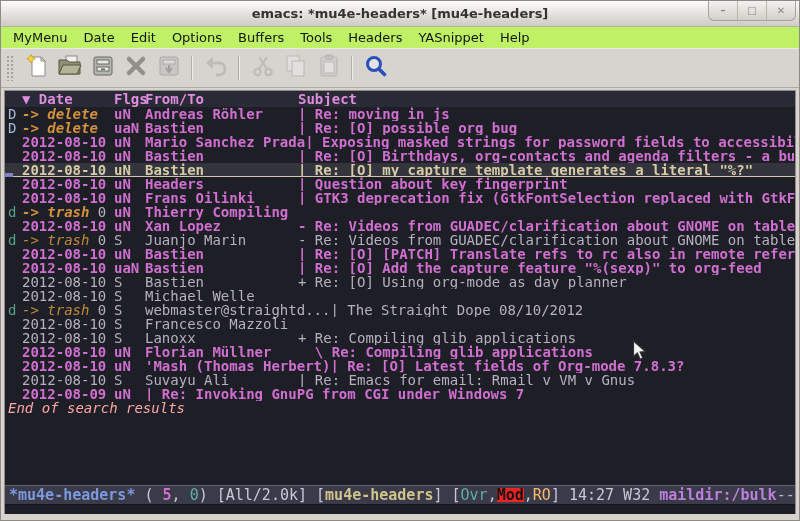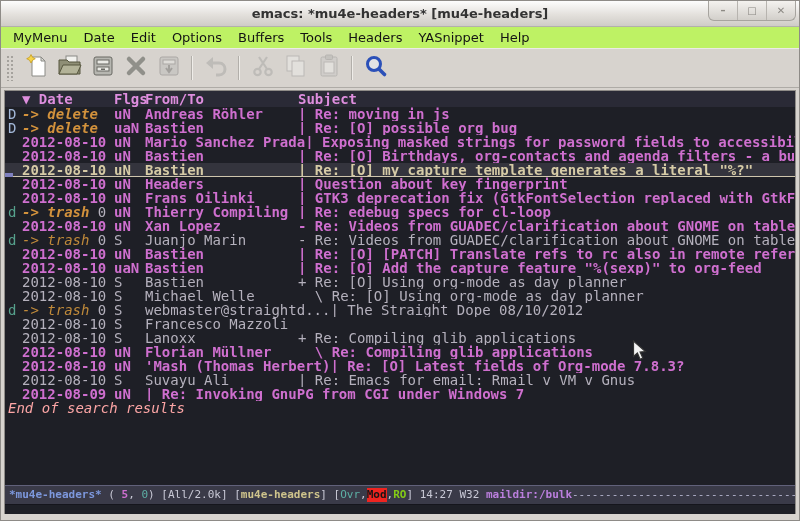--- a/index.html
+++ b/index.html
@@ -48,29 +48,29 @@
   .mark-d{color:#56a18c;font-weight:normal;}
   .mdate{color:#d3923c;font-style:italic;font-weight:bold;}
   .row.read .mdate{font-weight:normal;color:#c08a3a;}
   .msuffix{font-style:normal;color:#b5b1bd;font-weight:normal;}
   .fringe{position:absolute;left:0;bottom:-1px;width:8px;height:4px;background:#7f81c0;}
   .footer-row{height:14px;flex:none;padding-left:3px;color:#fca5a5;font-style:italic;white-space:pre;}
   .spacer{flex:1;}
   
   .modeline{flex:none;height:20px;box-sizing:border-box;display:flex;align-items:center;
     background:#3a3a48;border-top:1px solid #61617a;border-bottom:1px solid #15151c;
-    padding-left:4px;font-size:11px;white-space:pre;overflow:hidden;}
+    padding-left:4px;font-size:15px;white-space:pre;overflow:hidden;}
   .ml-buffer{color:#7d98dd;font-weight:bold;}
   .ml-plain{color:#c9c9d6;}
   .ml-num1{color:#cf6fcf;font-weight:bold;}
   .ml-num2{color:#5db0a6;}
   .ml-mode{color:#cfc48c;font-weight:bold;}
   .ml-ovr{color:#5db0a6;}
   .ml-mod{color:#141414;background:#ee2420;font-weight:bold;}
-  .ml-ro{color:#84cc16;font-weight:bold;}
+  .ml-ro{color:#fdba74;font-weight:normal;}
   .ml-maildir{color:#bb7fdd;font-weight:bold;}
   .ml-dashes{color:#b7b7d0;}
   .echo{flex:none;height:9px;background:#1e1f26;}
   .mouse-cursor{position:absolute;left:632px;top:340px;pointer-events:none;}
 </style>
 </head>
 <body>
 
 <div class="window">
   <div class="titlebar">
@@ -173,27 +173,27 @@
       <span class="c-subj">Subject</span>
     </div>
     <div id="rows">
         <div class="row unread"><span class="c-mark mark-D">D</span><span class="c-date"><span class="mdate">-&gt; delete</span></span><span class="c-flags">uN</span><span class="c-from">Andreas Röhler</span><span class="c-subj">| Re: moving in js</span></div>
         <div class="row unread"><span class="c-mark mark-D">D</span><span class="c-date"><span class="mdate">-&gt; delete</span></span><span class="c-flags">uaN</span><span class="c-from">Bastien</span><span class="c-subj">| Re: [O] possible org bug</span></div>
         <div class="row unread"><span class="c-mark"></span><span class="c-date">2012-08-10</span><span class="c-flags">uN</span><span class="c-from">Mario Sanchez Prada</span><span class="c-subj">| Exposing masked strings for password fields to accessibility</span></div>
         <div class="row unread"><span class="c-mark"></span><span class="c-date">2012-08-10</span><span class="c-flags">uN</span><span class="c-from">Bastien</span><span class="c-subj">| Re: [O] Birthdays, org-contacts and agenda filters - a bug?</span></div>
         <div class="row unread current"><span class="c-mark"></span><span class="c-date">2012-08-10</span><span class="c-flags">uN</span><span class="c-from">Bastien</span><span class="c-subj">| Re: [O] my capture template generates a literal "%?"</span><span class="fringe"></span></div>
         <div class="row unread"><span class="c-mark"></span><span class="c-date">2012-08-10</span><span class="c-flags">uN</span><span class="c-from">Headers</span><span class="c-subj">| Question about key fingerprint</span></div>
         <div class="row unread"><span class="c-mark"></span><span class="c-date">2012-08-10</span><span class="c-flags">uN</span><span class="c-from">Frans Oilinki</span><span class="c-subj">| GTK3 deprecation fix (GtkFontSelection replaced with GtkFontChooser)</span></div>
-        <div class="row unread"><span class="c-mark mark-d">d</span><span class="c-date"><span class="mdate">-&gt; trash</span><span class="msuffix"> 0</span></span><span class="c-flags">uN</span><span class="c-from">Thierry Compiling</span><span class="c-subj">| Re: edebug specs for cl-loop</span></div>
+        <div class="row unread"><span class="c-mark mark-d">d</span><span class="c-date"><span class="mdate">-&gt; trash</span><span class="msuffix"> 0</span></span><span class="c-flags">uN</span><span class="c-from">Thierry Compiling</span></div>
         <div class="row unread"><span class="c-mark"></span><span class="c-date">2012-08-10</span><span class="c-flags">uN</span><span class="c-from">Xan Lopez</span><span class="c-subj">- Re: Videos from GUADEC/clarification about GNOME on tablets</span></div>
         <div class="row read"><span class="c-mark mark-d">d</span><span class="c-date"><span class="mdate">-&gt; trash</span><span class="msuffix"> 0</span></span><span class="c-flags">S</span><span class="c-from">Juanjo Marin</span><span class="c-subj">- Re: Videos from GUADEC/clarification about GNOME on tablets</span></div>
         <div class="row unread"><span class="c-mark"></span><span class="c-date">2012-08-10</span><span class="c-flags">uN</span><span class="c-from">Bastien</span><span class="c-subj">| Re: [O] [PATCH] Translate refs to rc also in remote references</span></div>
         <div class="row unread"><span class="c-mark"></span><span class="c-date">2012-08-10</span><span class="c-flags">uaN</span><span class="c-from">Bastien</span><span class="c-subj">| Re: [O] Add the capture feature "%(sexp)" to org-feed</span></div>
         <div class="row read"><span class="c-mark"></span><span class="c-date">2012-08-10</span><span class="c-flags">S</span><span class="c-from">Bastien</span><span class="c-subj">+ Re: [O] Using org-mode as day planner</span></div>
-        <div class="row read"><span class="c-mark"></span><span class="c-date">2012-08-10</span><span class="c-flags">S</span><span class="c-from">Michael Welle</span><span class="c-subj">  \ Re: [O] Using org-mode as day planner</span></div>
+        <div class="row read"><span class="c-mark"></span><span class="c-date">2012-08-10</span><span class="c-flags">S</span><span class="c-from">Michael Welle</span></div>
         <div class="row read"><span class="c-mark mark-d">d</span><span class="c-date"><span class="mdate">-&gt; trash</span><span class="msuffix"> 0</span></span><span class="c-flags">S</span><span class="c-from">webmaster@straightd...</span><span class="c-subj">| The Straight Dope 08/10/2012</span></div>
         <div class="row read"><span class="c-mark"></span><span class="c-date">2012-08-10</span><span class="c-flags">S</span><span class="c-from">Francesco Mazzoli</span></div>
         <div class="row read"><span class="c-mark"></span><span class="c-date">2012-08-10</span><span class="c-flags">S</span><span class="c-from">Lanoxx</span><span class="c-subj">+ Re: Compiling glib applications</span></div>
         <div class="row unread"><span class="c-mark"></span><span class="c-date">2012-08-10</span><span class="c-flags">uN</span><span class="c-from">Florian Müllner</span><span class="c-subj">  \ Re: Compiling glib applications</span></div>
         <div class="row unread"><span class="c-mark"></span><span class="c-date">2012-08-10</span><span class="c-flags">uN</span><span class="c-from">'Mash (Thomas Herbert)</span><span class="c-subj">| Re: [O] Latest fields of Org-mode 7.8.3?</span></div>
         <div class="row read"><span class="c-mark"></span><span class="c-date">2012-08-10</span><span class="c-flags">S</span><span class="c-from">Suvayu Ali</span><span class="c-subj">| Re: Emacs for email: Rmail v VM v Gnus</span></div>
         <div class="row unread"><span class="c-mark"></span><span class="c-date">2012-08-09</span><span class="c-flags">uN</span><span class="c-subj">| Re: Invoking GnuPG from CGI under Windows 7</span></div>
       </div>
     <div class="footer-row">End of search results</div>
     <div class="spacer"></div>

